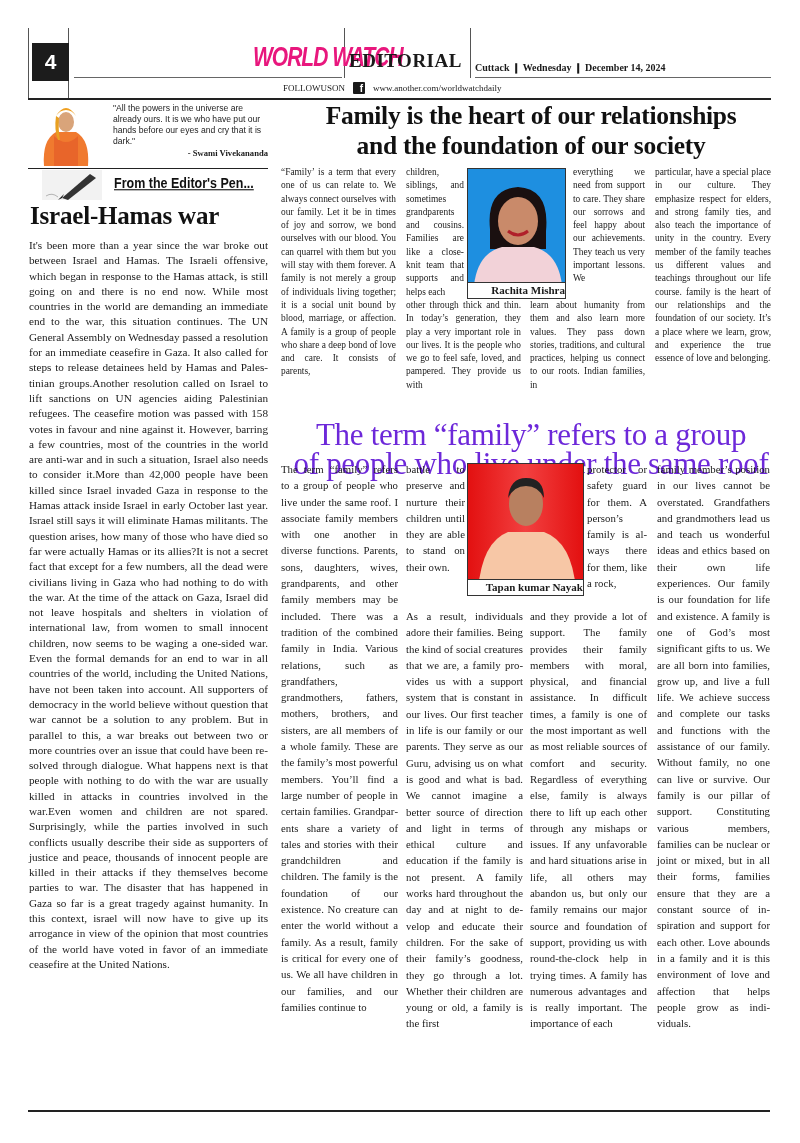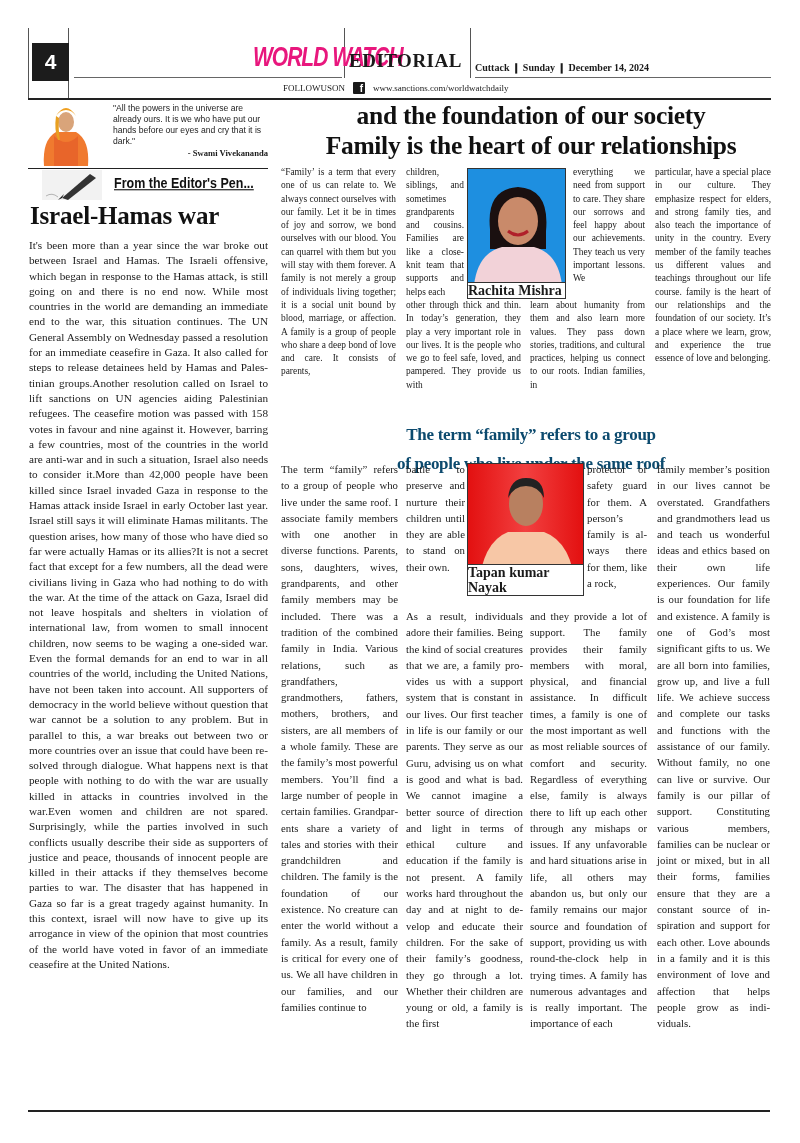--- a/index.html
+++ b/index.html
@@ -27,27 +27,27 @@
   .quote-author { left: 113px; top: 148px; width: 155px; text-align: right; font-family: Liberation Serif, serif; font-weight: bold; font-size: 8.6px; }
 
   
   .pen-img { left: 42px; top: 170px; width: 60px; height: 30px; }
   .pen-title { left: 114px; top: 176px; font-family: "Liberation Sans", sans-serif; font-weight: bold; font-size: 12.5px; text-decoration: underline; color: #111; transform: scaleY(1.1); transform-origin: left top; }
   .left-headline { left: 30px; top: 202px; font-family: "Liberation Serif", serif; font-weight: bold; font-size: 25px; letter-spacing: -0.2px; color: #111; }
   .left-body { left: 29px; top: 238px; width: 239px; font-size: 11.2px; line-height: 15.3px; text-align: justify; color: #1a1a1a; hyphens: manual; }
 
   
   .headline1 { left: 282px; top: 101px; width: 498px; text-align: center; font-weight: bold; font-size: 25.5px; line-height: 30px; letter-spacing: -0.3px; color: #111; }
-  .headline2 { left: 282px; top: 420px; width: 498px; text-align: center; font-weight: bold; font-size: 17px; line-height: 29px; letter-spacing: -0.3px; color: #0c4a6e; }
+  .headline2 { left: 282px; top: 420px; width: 498px; text-align: center; font-weight: normal; font-size: 31px; line-height: 29px; letter-spacing: -0.3px; color: #6d28d9; }
 
   .col { position: absolute; font-size: 9.4px; line-height: 13.3px; text-align: justify; color: #1a1a1a; }
   .col2 { font-size: 10.8px; line-height: 16.3px; }
 
   .photo { position: absolute; border: 1px solid #333; overflow: hidden; }
-  .photo-caption { position: absolute; left: 0; right: 0; bottom: 0; background: #fff; text-align: left; font-weight: bold; font-size: 14px; line-height: 15px; border-top: 1px solid #333; }
+  .photo-caption { position: absolute; left: 0; right: 0; bottom: 0; background: #fff; text-align: right; font-weight: bold; font-size: 11px; line-height: 15px; border-top: 1px solid #333; }
 
   .bottom-rule { left: 28px; top: 1110px; width: 742px; height: 2px; background: #222; }
 </style>
 </head>
 <body>
 
 <div class="vline" style="left:28px; top:28px; height:72px;"></div>
 <div class="vline" style="left:68px; top:28px; height:72px;"></div>
 <div class="hline" style="left:74px; top:77px; width:268px; height:1px; background:#666;"></div>
 <div class="vline" style="left:344px; top:28px; height:50px;"></div>
@@ -55,28 +55,28 @@
 <div class="hline" style="left:475px; top:77px; width:296px; height:1px; background:#666;"></div>
 <div class="hline" style="left:28px; top:98px; width:343px; height:2px;"></div>
 <div class="hline" style="left:371px; top:98px; width:400px; height:2px;"></div>
 
 <div class="abs page-num">4</div>
 <div class="abs logo">WORLD WATCH</div>
 <div class="abs section-title">EDITORIAL</div>
 <div class="abs dateline">
   <span>Cuttack</span>
   <span>❙</span>
-  <span>Sunday</span>
+  <span>Wednesday</span>
   <span>❙</span>
   <span>December 14, 2024</span>
 </div>
 <div class="abs followus">
   <span>FOLLOWUSON</span>
   <span class="fb-icon">f</span>
-  <span>www.sanctions.com/worldwatchdaily</span>
+  <span>www.another.com/worldwatchdaily</span>
 </div>
 
 <svg class="abs swami" viewBox="0 0 56 66">
   <path d="M6 66 Q4 40 18 32 L38 32 Q52 40 50 66 Z" fill="#f07a2f"></path>
   <path d="M16 36 Q28 48 40 36 L40 66 L16 66 Z" fill="#e8652a"></path>
   <ellipse cx="28" cy="22" rx="8" ry="10" fill="#d9a47a"></ellipse>
   <path d="M18 16 Q28 0 38 16 Q34 10 28 10 Q22 10 18 16 Z" fill="#f0a020"></path>
   <path d="M18 16 Q16 30 20 40 L22 40 Q20 28 21 18 Z" fill="#e8a020"></path>
 </svg>
 <div class="abs quote">"All the powers in the universe are already ours. It is we who have put our hands before our eyes and cry that it is dark."</div>
@@ -87,22 +87,22 @@
   <rect x="0" y="0" width="60" height="30" fill="#f2f2f2"></rect>
   <path d="M20 28 L48 4 L54 8 L26 30 Z" fill="#333"></path>
   <path d="M20 28 L16 30 L22 24 Z" fill="#111"></path>
   <path d="M4 26 Q10 22 16 27" stroke="#888" stroke-width="0.6" fill="none"></path>
 </svg>
 <div class="abs pen-title">From the Editor's Pen...</div>
 <div class="abs left-headline">Israel-Hamas war</div>
 <div class="abs left-body">It's been more than a year since the war broke out between Israel and Hamas. The Israeli offensive, which began in response to the Hamas attack, is still going on and there is no end now. While most countries in the world are demanding an immediate end to the war, this situation continues. The UN General Assembly on Wednesday passed a resolution for an immediate ceasefire in Gaza. It also called for steps to release detainees held by Hamas and Pales­tinian groups.Another resolution called on Israel to lift sanctions on UN agencies aid­ing Palestinian refugees. The ceasefire mo­tion was passed with 158 votes in favour and nine against it. However, barring a few countries, most of the countries in the world are anti-war and in such a situation, Israel also needs to consider it.More than 42,000 people have been killed since Israel invaded Gaza in response to the Hamas attack in­side Israel in early October last year. Israel still says it will eliminate Hamas militants. The question arises, how many of those who have died so far were actually Hamas or its allies?It is not a secret fact that except for a few numbers, all the dead were civilians liv­ing in Gaza who had nothing to do with the war. At the time of the attack on Gaza, Is­rael did not leave hospitals and shelters in violation of international law, from women to small innocent children, now seems to be waging a one-sided war. Even the formal demands for an end to war in all countries of the world, including the United Nations, have not been taken into account. All sup­porters of democracy in the world believe without question that war cannot be a solu­tion to any problem. But in parallel to this, a war breaks out between two or more coun­tries over an issue that could have been re­solved through dialogue. What happens next is that people with nothing to do with the war are usually killed in attacks in countries involved in the war.Even women and chil­dren are not spared. Surprisingly, while the parties involved in such conflicts usually describe their side as supporters of justice and peace, thousands of innocent people are killed in their attacks if they themselves become parties to war. The disaster that has happened in Gaza so far is a great tragedy against humanity. In this context, israel will now have to give up its arrogance in view of the opinion that most countries of the world have voted in favor of an immediate ceasefire at the United Nations.</div>
 
 <div class="abs headline1">
+  <div>Family is the heart of our relationships</div>
   <div>and the foundation of our society</div>
-  <div>Family is the heart of our relationships</div>
 </div>
 
 <div class="col" style="left:281px; top:166px; width:115px;">“Family’ is a term that every one of us can relate to. We always connect ourselves with our family. Let it be in times of joy and sorrow, we bond ourselves with our blood. You can quarrel with them but you will stay with them forever. A family is not merely a group of individuals living together; it is a social unit bound by blood, marriage, or affection. A family is a group of people who share a deep bond of love and care. It consists of parents,</div>
 <div class="col" style="left:406px; top:166px; width:58px;">children, siblings, and sometimes grandparents and cousins. Families are like a close-knit team that supports and helps each</div>
 <div class="photo" style="left:467px; top:168px; width:99px; height:131px; background:#1e8fe0;">
   <svg width="99" height="116" viewBox="0 0 99 116">
     <path d="M22 60 Q18 20 50 18 Q82 20 78 62 L78 80 L22 80 Z" fill="#1a1010"></path>
     <ellipse cx="50" cy="52" rx="20" ry="24" fill="#c98a6a"></ellipse>
     <path d="M40 62 Q50 70 60 62" stroke="#b0202a" stroke-width="3" fill="none"></path>
     <path d="M6 116 Q10 84 34 78 L66 78 Q90 84 94 116 Z" fill="#f2d2d8"></path>

